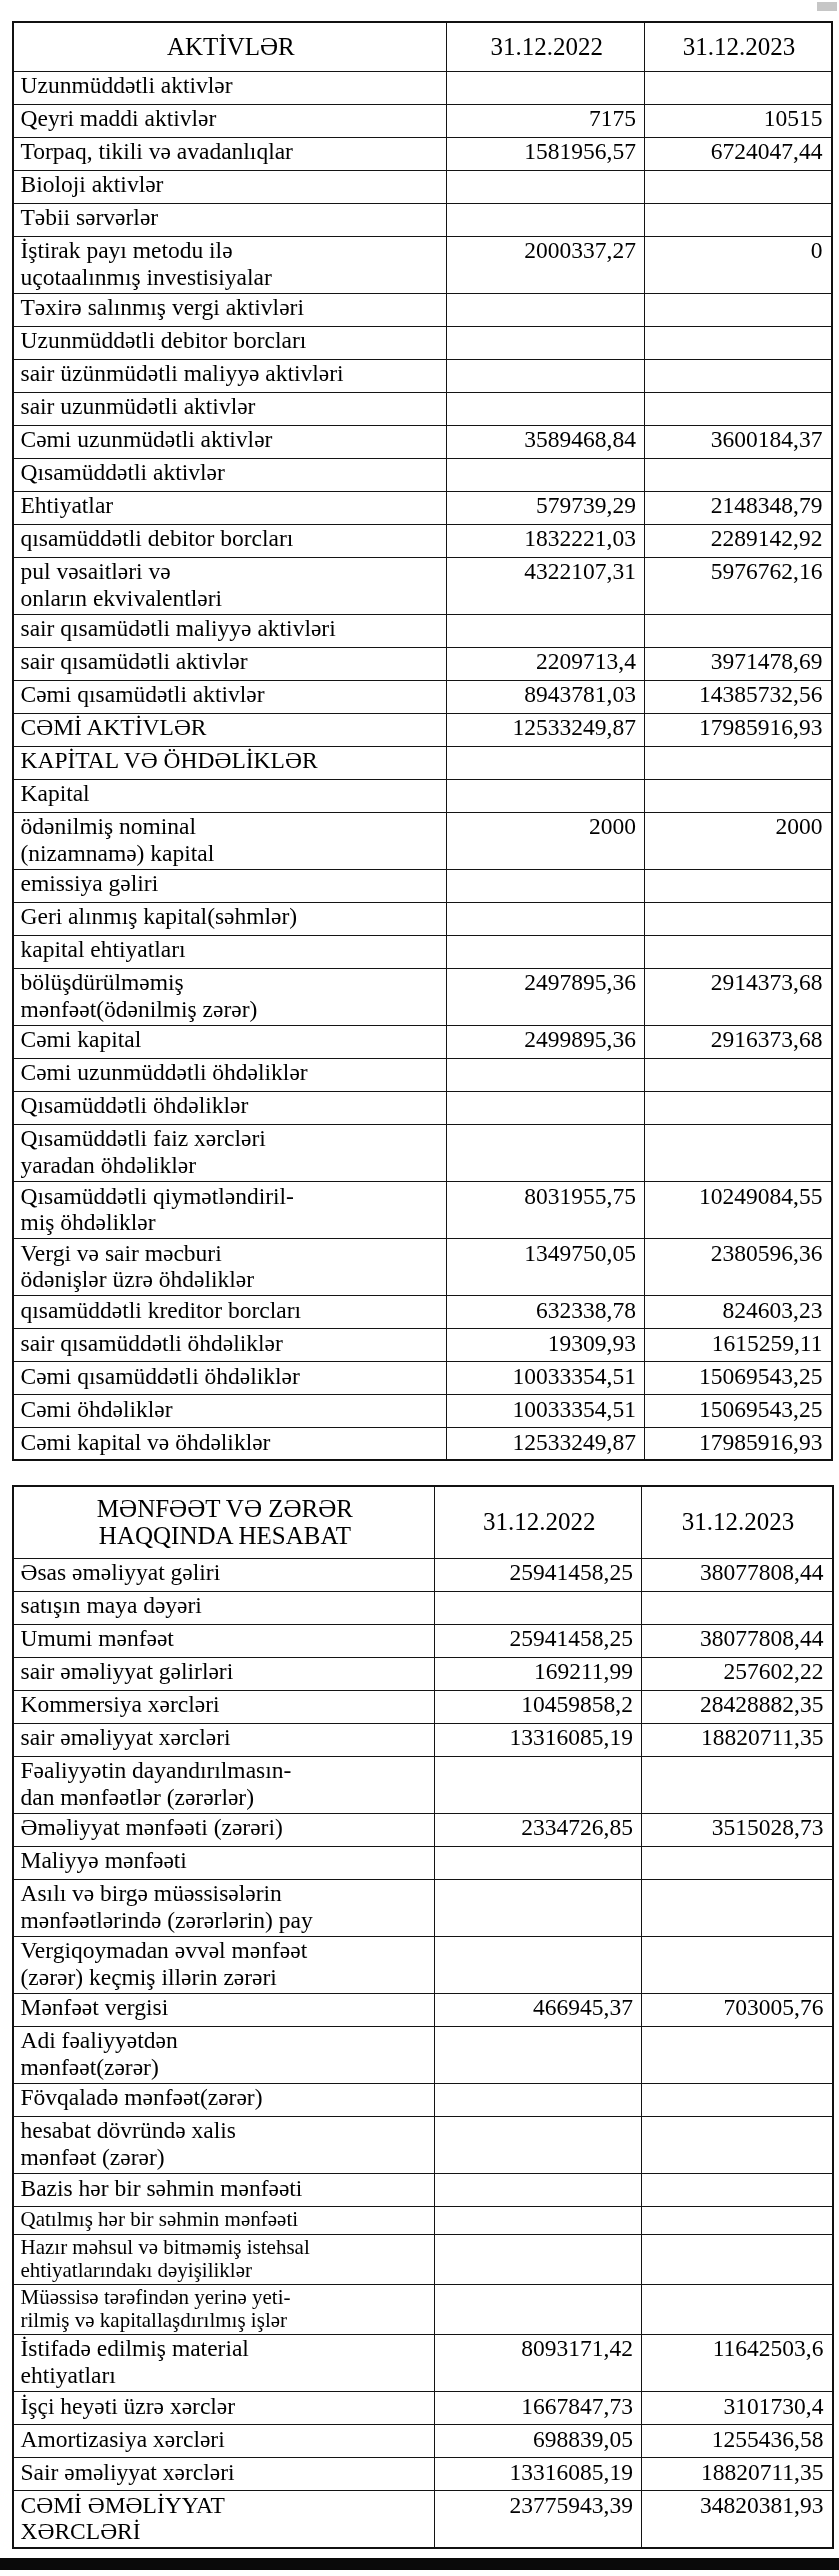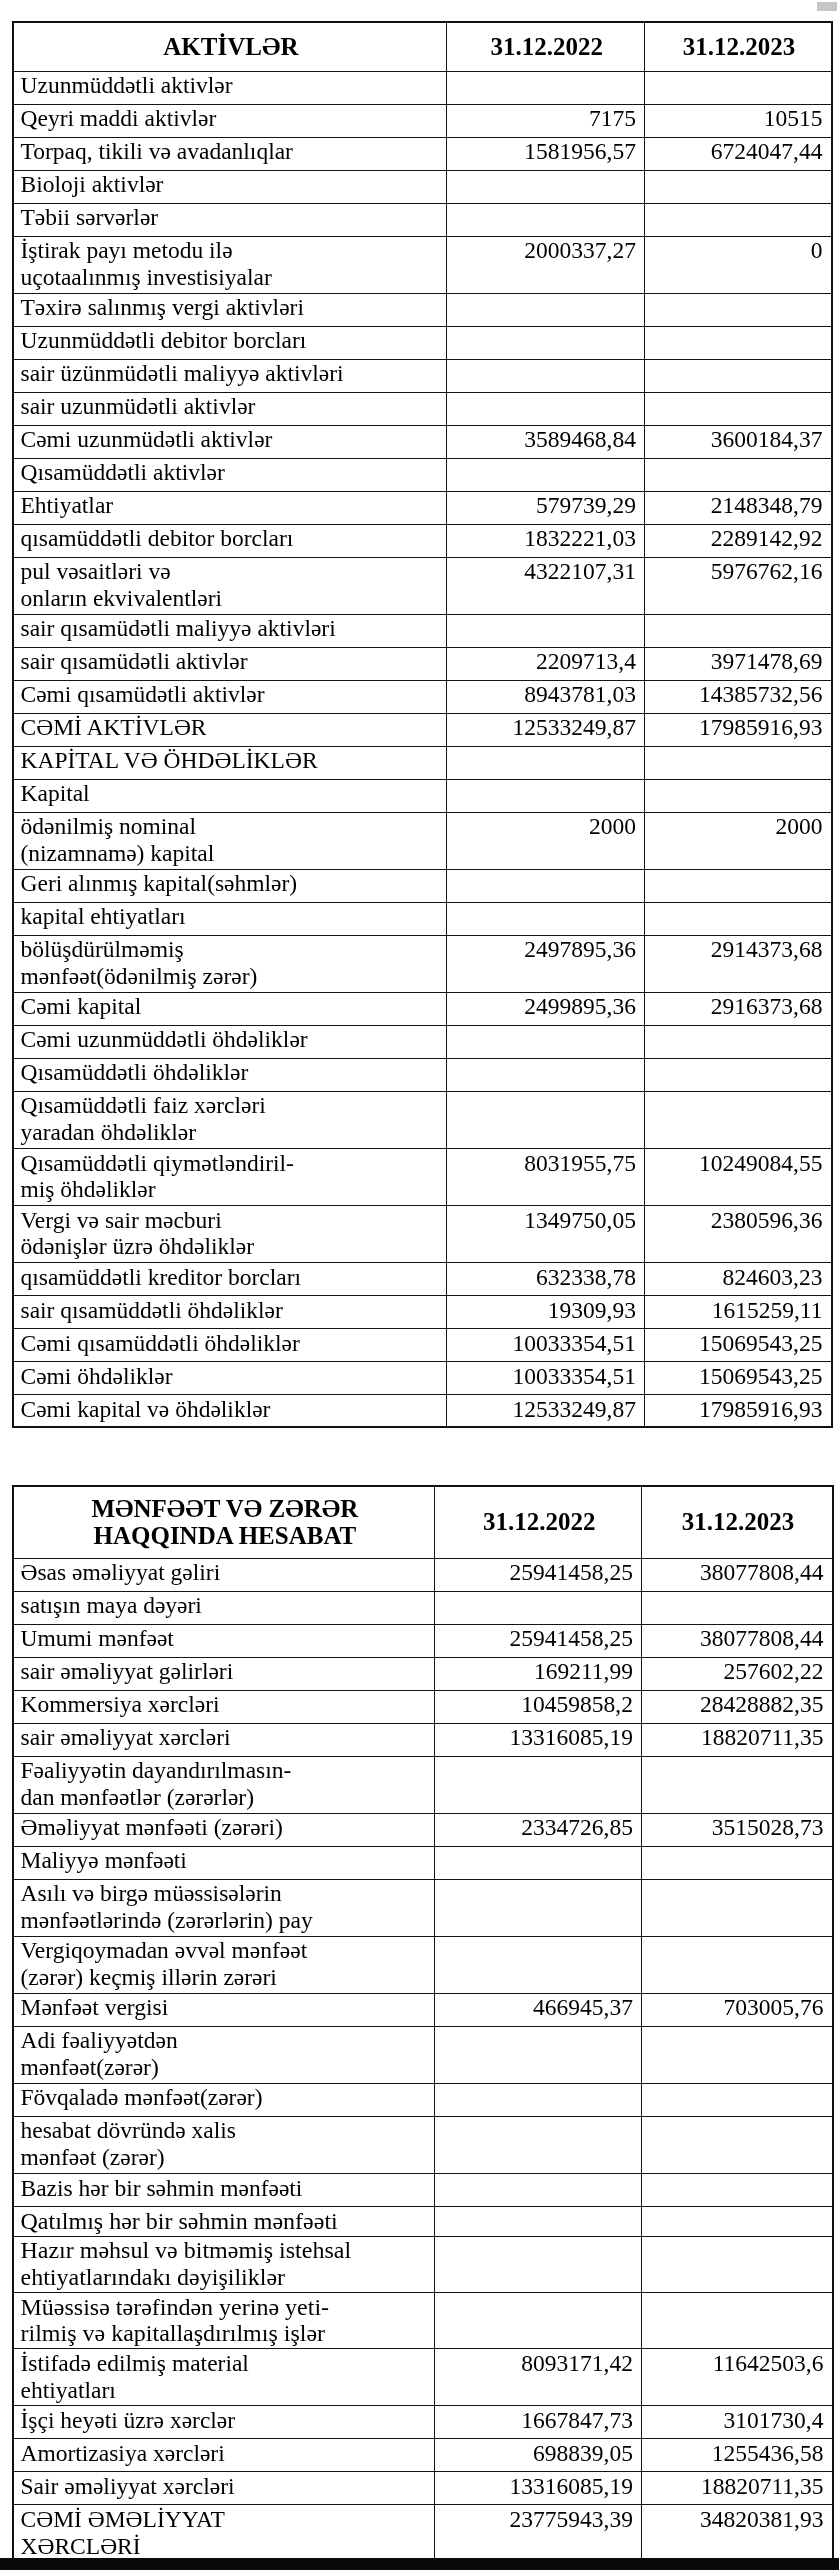--- a/index.html
+++ b/index.html
@@ -17,31 +17,31 @@
   #income-statement{top:1485px;}
   .doc-table th,.doc-table td{
     border:1.7px solid #141414;
     padding:0.8px 5px 1.7px 6.7px;
     vertical-align:top;
     white-space:pre-line;
     overflow:hidden;
   }
   .doc-table{border:2.5px solid #111;}
   .doc-table th{
-    font-weight:bold;font-size:25px;text-align:center;vertical-align:middle;
+    font-weight:normal;font-size:25px;text-align:center;vertical-align:middle;
     line-height:1.08;
   }
   #balance-sheet thead tr{height:49px;}
   #income-statement thead tr{height:72px;}
   .doc-table td.lbl{font-size:23.5px;line-height:1.14;text-align:left;}
   .doc-table td.val{font-size:23.5px;line-height:1.14;text-align:right;padding-right:8.4px;}
   .doc-table tr{height:33px;}
   .doc-table tr.two{height:55px;margin-top:41px;}
   .doc-table tr.small{height:28.6px;}
-  .doc-table tr.small td.lbl,.doc-table tr.small td.val{font-size:24px;line-height:1.1;}
+  .doc-table tr.small td.lbl,.doc-table tr.small td.val{font-size:21px;line-height:1.1;}
   .doc-table tr.small.two{height:49px;}
   .doc-table tr.bold td{font-weight:normal;}
   #bottom-bar{
     position:absolute;left:0;top:2558px;width:840px;height:11.8px;background:#0a0a0a;
   }
   #scan-artifact{
     position:absolute;left:817px;top:1.7px;width:20px;height:9.2px;background:#c6c6c6;
   }
 </style>
 </head>
@@ -168,20 +168,25 @@
       <tr class="bold">
         <td class="lbl">Kapital</td>
         <td class="val"></td>
         <td class="val"></td>
       </tr>
       <tr class="two">
         <td class="lbl">ödənilmiş nominal
 (nizamnamə) kapital</td>
         <td class="val">2000</td>
         <td class="val">2000</td>
+      </tr>
+      <tr>
+        <td class="lbl">emissiya gəliri</td>
+        <td class="val"></td>
+        <td class="val"></td>
       </tr>
       <tr>
         <td class="lbl">Geri alınmış kapital(səhmlər)</td>
         <td class="val"></td>
         <td class="val"></td>
       </tr>
       <tr>
         <td class="lbl">kapital ehtiyatları</td>
         <td class="val"></td>
         <td class="val"></td>

